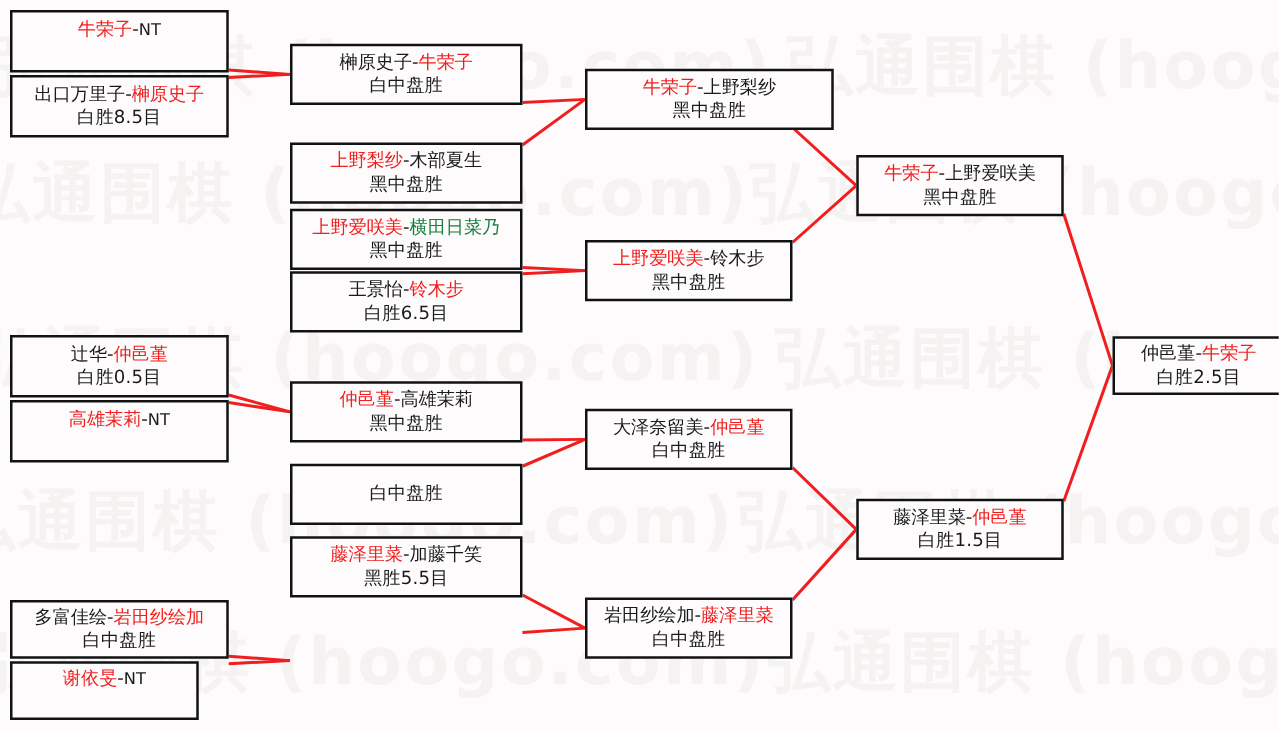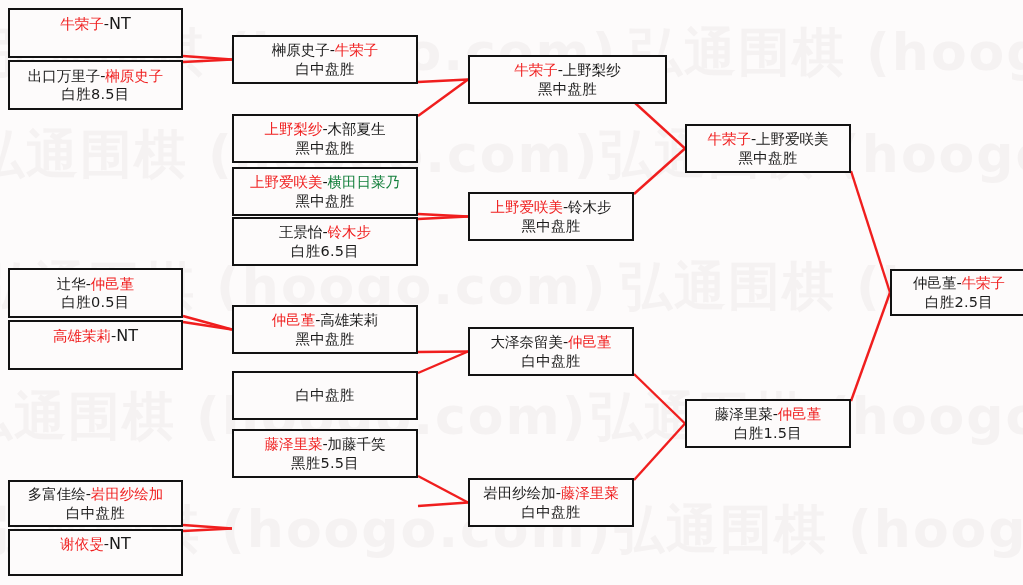--- a/index.html
+++ b/index.html
@@ -46,21 +46,21 @@
     font-size:14.5px;
     color:#1a1a1a;
     text-align:center;
     white-space:nowrap;
   }
   .box .ln{display:block;}
   .box .ln2{letter-spacing:0.2px;}
   .w{color:#f01e1e;}
   .l{color:#1a1a1a;}
   .sep{color:#1a1a1a;}
-  .nt{font-size:16px;}
+  .nt{font-size:13px;}
 </style>
 </head>
 <body>
 
 <div id="stage">
 
   <div id="watermark">
       <div class="wm-row" style="top: 18px; left: -10px; color: rgb(245, 242, 242);">弘通围棋 (hoogo.com)</div>
       <div class="wm-row" style="top: 18px; left: 630px; color: rgb(245, 242, 242);">弘通围棋 (hoogo.com)</div>
       <div class="wm-row" style="top: 120px; left: -28px; color: rgb(245, 242, 242);">弘通围棋 (hoogo.com)</div>
@@ -126,21 +126,21 @@
       <span class="ln ln2">白中盘胜</span>
     </div>
   <div class="box" style="left:232px;top:429px;width:186px;height:49px;">
       <span class="ln"><span class="w" style="color: rgb(240, 30, 30);">藤泽里菜</span><span class="sep">-</span><span class="l" style="color: rgb(26, 26, 26);">加藤千笑</span></span>
       <span class="ln ln2">黑胜5.5目</span>
     </div>
   <div class="box" style="left:8px;top:480px;width:175px;height:47px;">
       <span class="ln"><span class="l" style="color: rgb(26, 26, 26);">多富佳绘</span><span class="sep">-</span><span class="w" style="color: rgb(240, 30, 30);">岩田纱绘加</span></span>
       <span class="ln ln2">白中盘胜</span>
     </div>
-  <div class="box" style="left:8px;top:529px;width:175px;height:47px;">
+  <div class="box" style="left:8px;top:529px;width:151px;height:47px;">
       <span class="ln" style="margin-bottom: 18px;"><span class="w" style="color: rgb(240, 30, 30);">谢依旻</span><span class="sep">-</span><span class="l nt" style="color: rgb(26, 26, 26);">NT</span></span>
     </div>
 
   <div class="box" style="left:232px;top:35px;width:186px;height:49px;">
       <span class="ln"><span class="l" style="color: rgb(26, 26, 26);">榊原史子</span><span class="sep">-</span><span class="w" style="color: rgb(240, 30, 30);">牛荣子</span></span>
       <span class="ln ln2">白中盘胜</span>
     </div>
   <div class="box" style="left:232px;top:305px;width:186px;height:49px;">
       <span class="ln"><span class="w" style="color: rgb(240, 30, 30);">仲邑堇</span><span class="sep">-</span><span class="l" style="color: rgb(26, 26, 26);">高雄茉莉</span></span>
       <span class="ln ln2">黑中盘胜</span>

